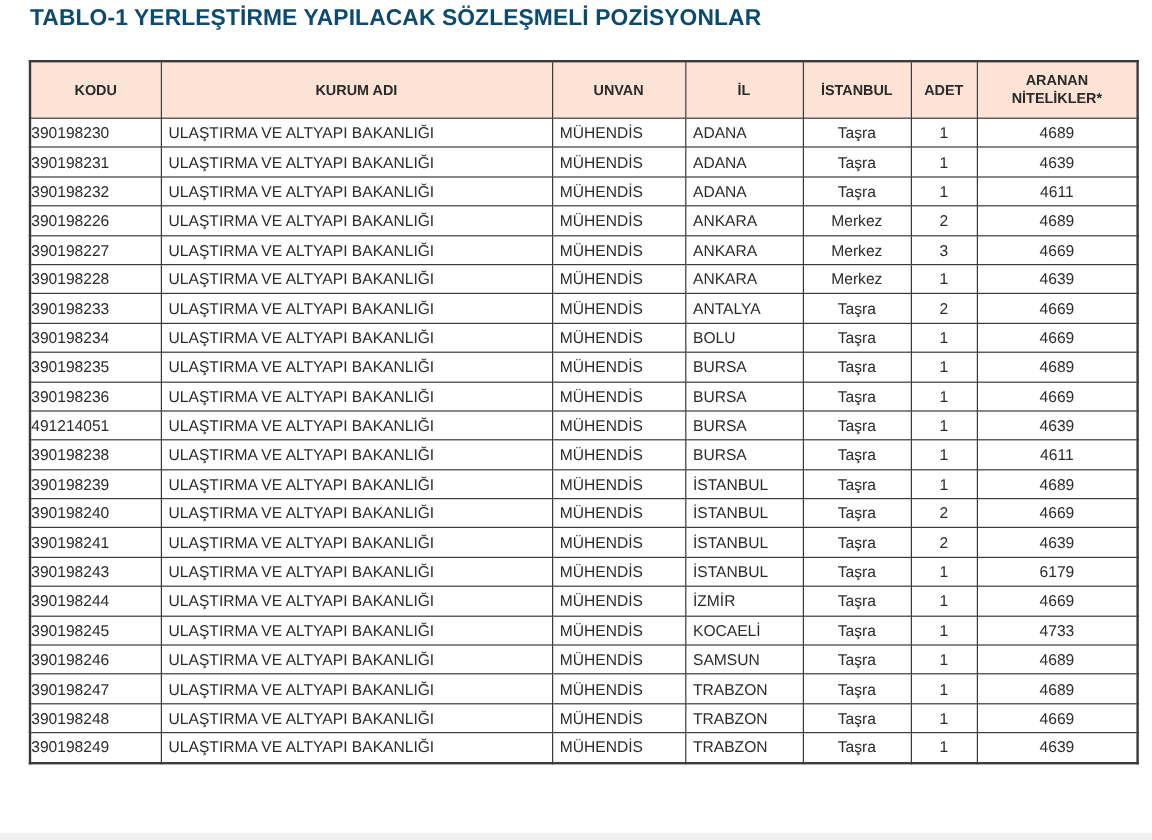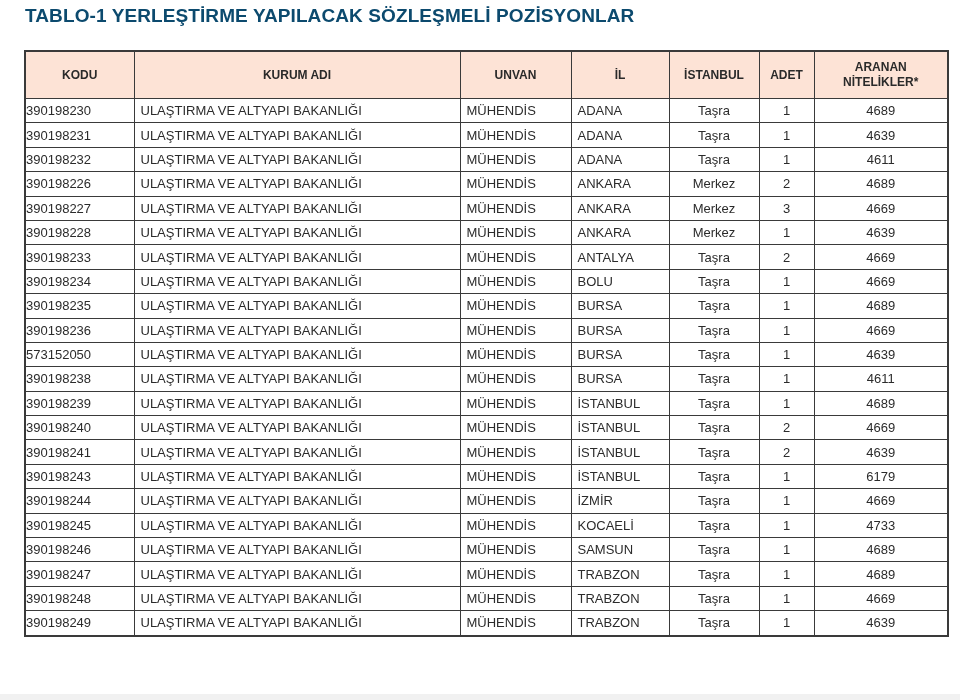--- a/index.html
+++ b/index.html
@@ -130,21 +130,21 @@
       <tr>
         <td class="c-kodu">390198236</td>
         <td class="c-kurum">ULAŞTIRMA VE ALTYAPI BAKANLIĞI</td>
         <td class="c-unvan">MÜHENDİS</td>
         <td class="c-il">BURSA</td>
         <td class="c-tes">Taşra</td>
         <td class="c-adet">1</td>
         <td class="c-ara">4669</td>
       </tr>
       <tr>
-        <td class="c-kodu">573152050</td>
+        <td class="c-kodu">491214051</td>
         <td class="c-kurum">ULAŞTIRMA VE ALTYAPI BAKANLIĞI</td>
         <td class="c-unvan">MÜHENDİS</td>
         <td class="c-il">BURSA</td>
         <td class="c-tes">Taşra</td>
         <td class="c-adet">1</td>
         <td class="c-ara">4639</td>
       </tr>
       <tr>
         <td class="c-kodu">390198238</td>
         <td class="c-kurum">ULAŞTIRMA VE ALTYAPI BAKANLIĞI</td>

